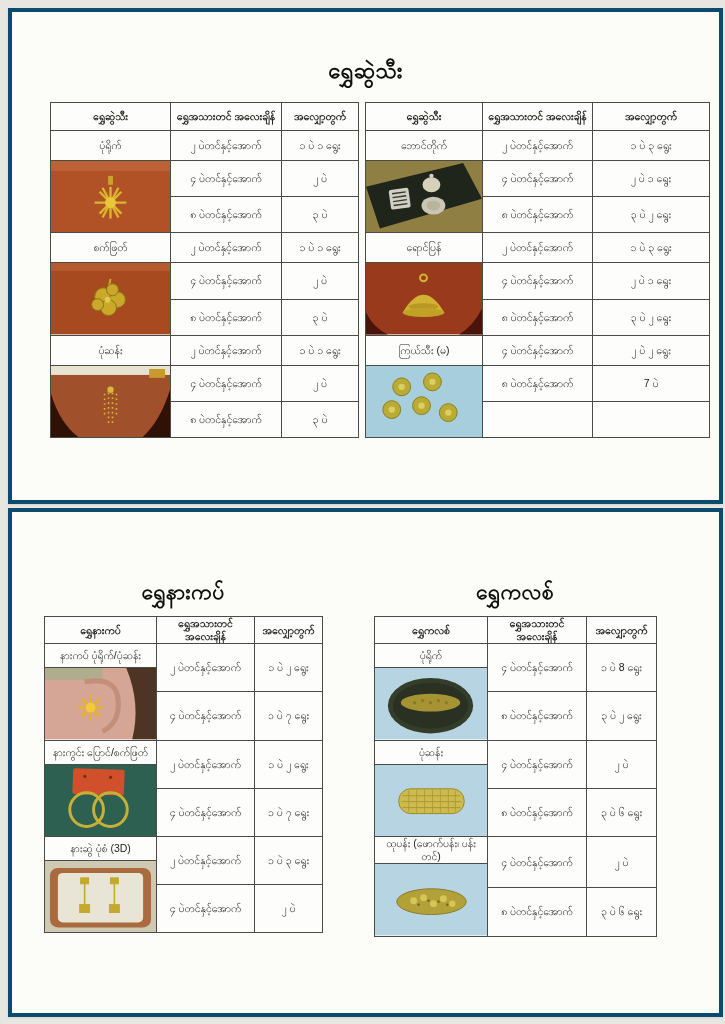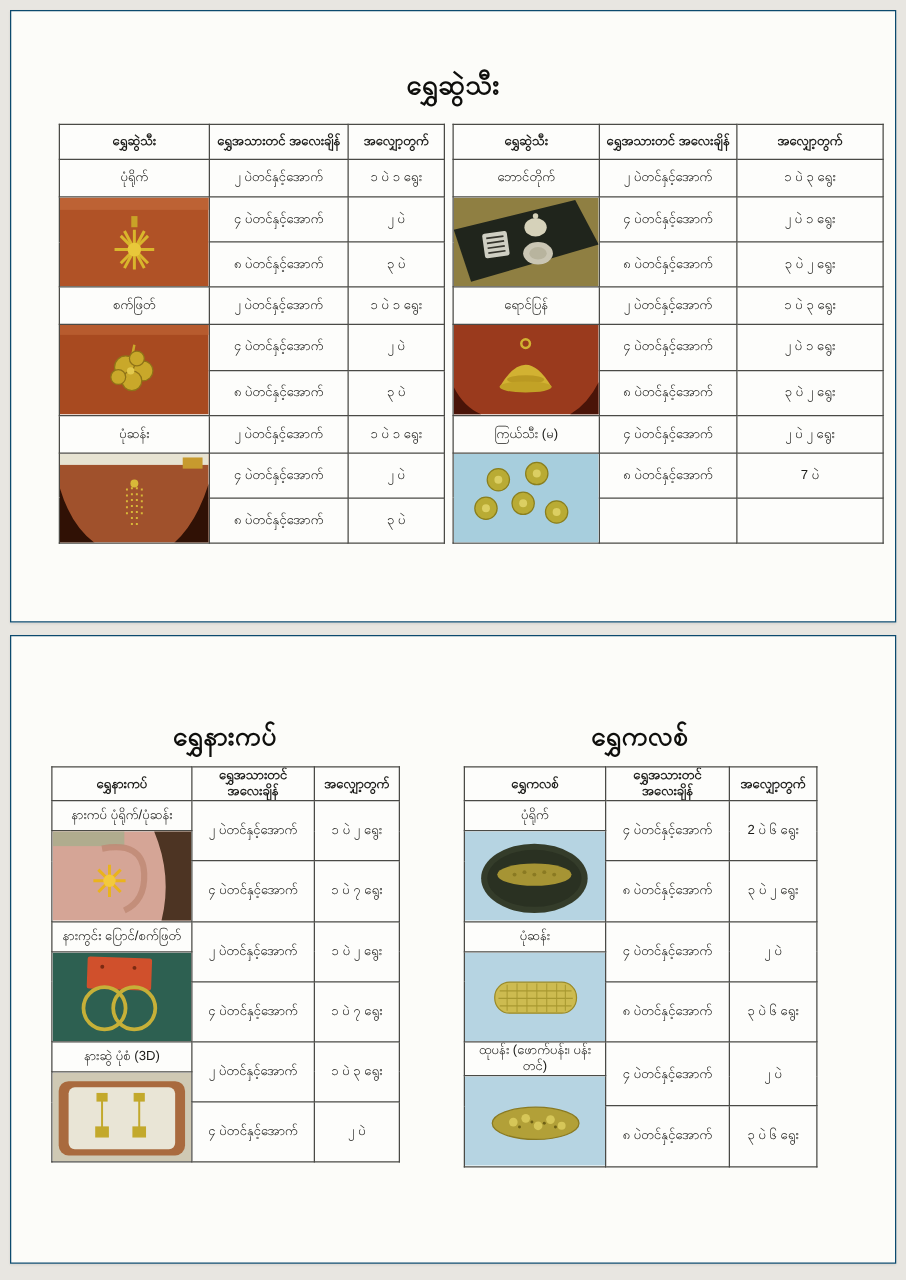--- a/index.html
+++ b/index.html
@@ -4,21 +4,21 @@
 <style>
   html,body{margin:0;padding:0;}
   body{
     width:725px;height:1024px;position:relative;
     background:#e8e6e1;
     font-family:"Liberation Sans",sans-serif;
     color:#181816;
   }
   .card{
     position:absolute;background:#fcfcf9;
-    border:1px solid #0c4a6e;
+    border:4px solid #0c4a6e;
     box-shadow:0 1px 2px rgba(0,0,0,.08);
   }
   #card1{left:8px;top:8px;width:707px;height:488px;}
   #card2{left:8px;top:508px;width:707px;height:501px;}
   .doc-title{
     position:absolute;font-weight:bold;color:#0e0e0c;
     text-align:center;letter-spacing:.5px;
   }
   #title1{top:44px;left:0;width:100%;font-size:22px;}
   #title2-left{top:66px;left:32px;width:278px;font-size:21px;}
@@ -357,21 +357,21 @@
       </colgroup>
     <tbody>
         <tr class="hhb">
       <th>ရွှေကလစ်</th>
       <th>ရွှေအသားတင် အလေးချိန်</th>
       <th>အလျှော့တွက်</th>
     </tr>
     <tr class="h24">
       <td>ပုံရိုက်</td>
       <td rowspan="2">၄ ပဲတင်နှင့်အောက်</td>
-      <td rowspan="2">2 ပဲ ၆ ရွေး</td>
+      <td rowspan="2">၁ ပဲ 8 ရွေး</td>
     </tr>
     <tr class="h24">
       <td class="photo-cell" rowspan="2">
         <svg viewBox="0 0 113 72" preserveAspectRatio="none">
           <rect width="113" height="72" fill="#b6d4e2"></rect>
           <ellipse cx="56" cy="38" rx="43" ry="28" fill="#343c2a"></ellipse>
           <ellipse cx="56" cy="38" rx="38" ry="23" fill="#2a3122"></ellipse>
           <ellipse cx="56" cy="35" rx="30" ry="9" fill="#a69434"></ellipse>
           <g fill="#8a7a22">
             <circle cx="40" cy="35" r="1.6"></circle>

